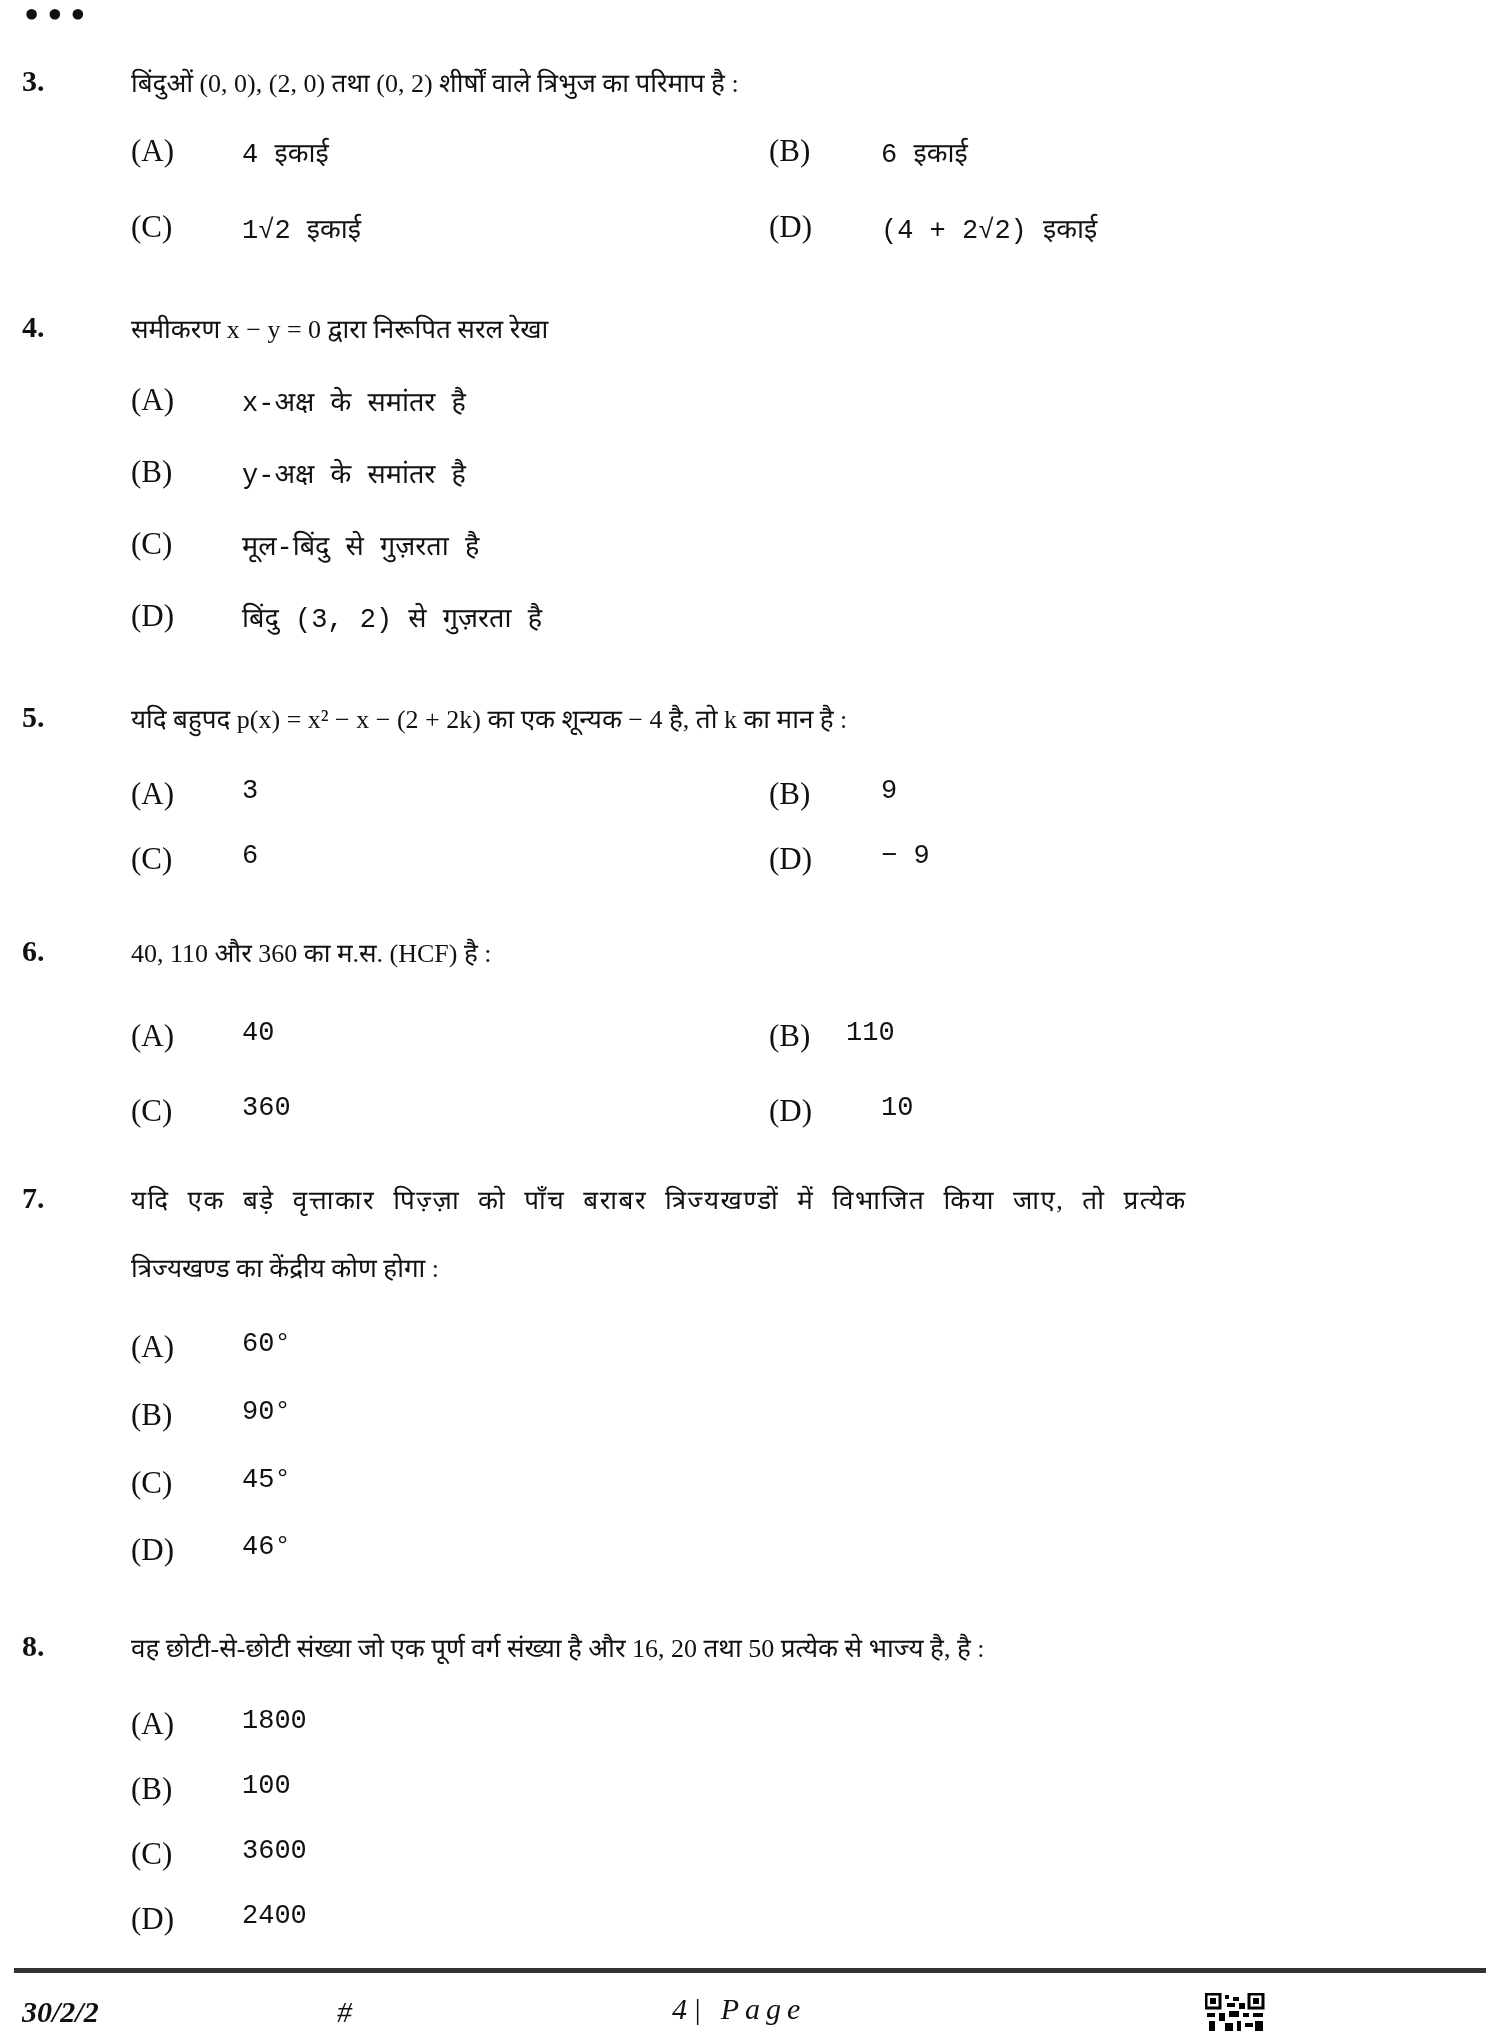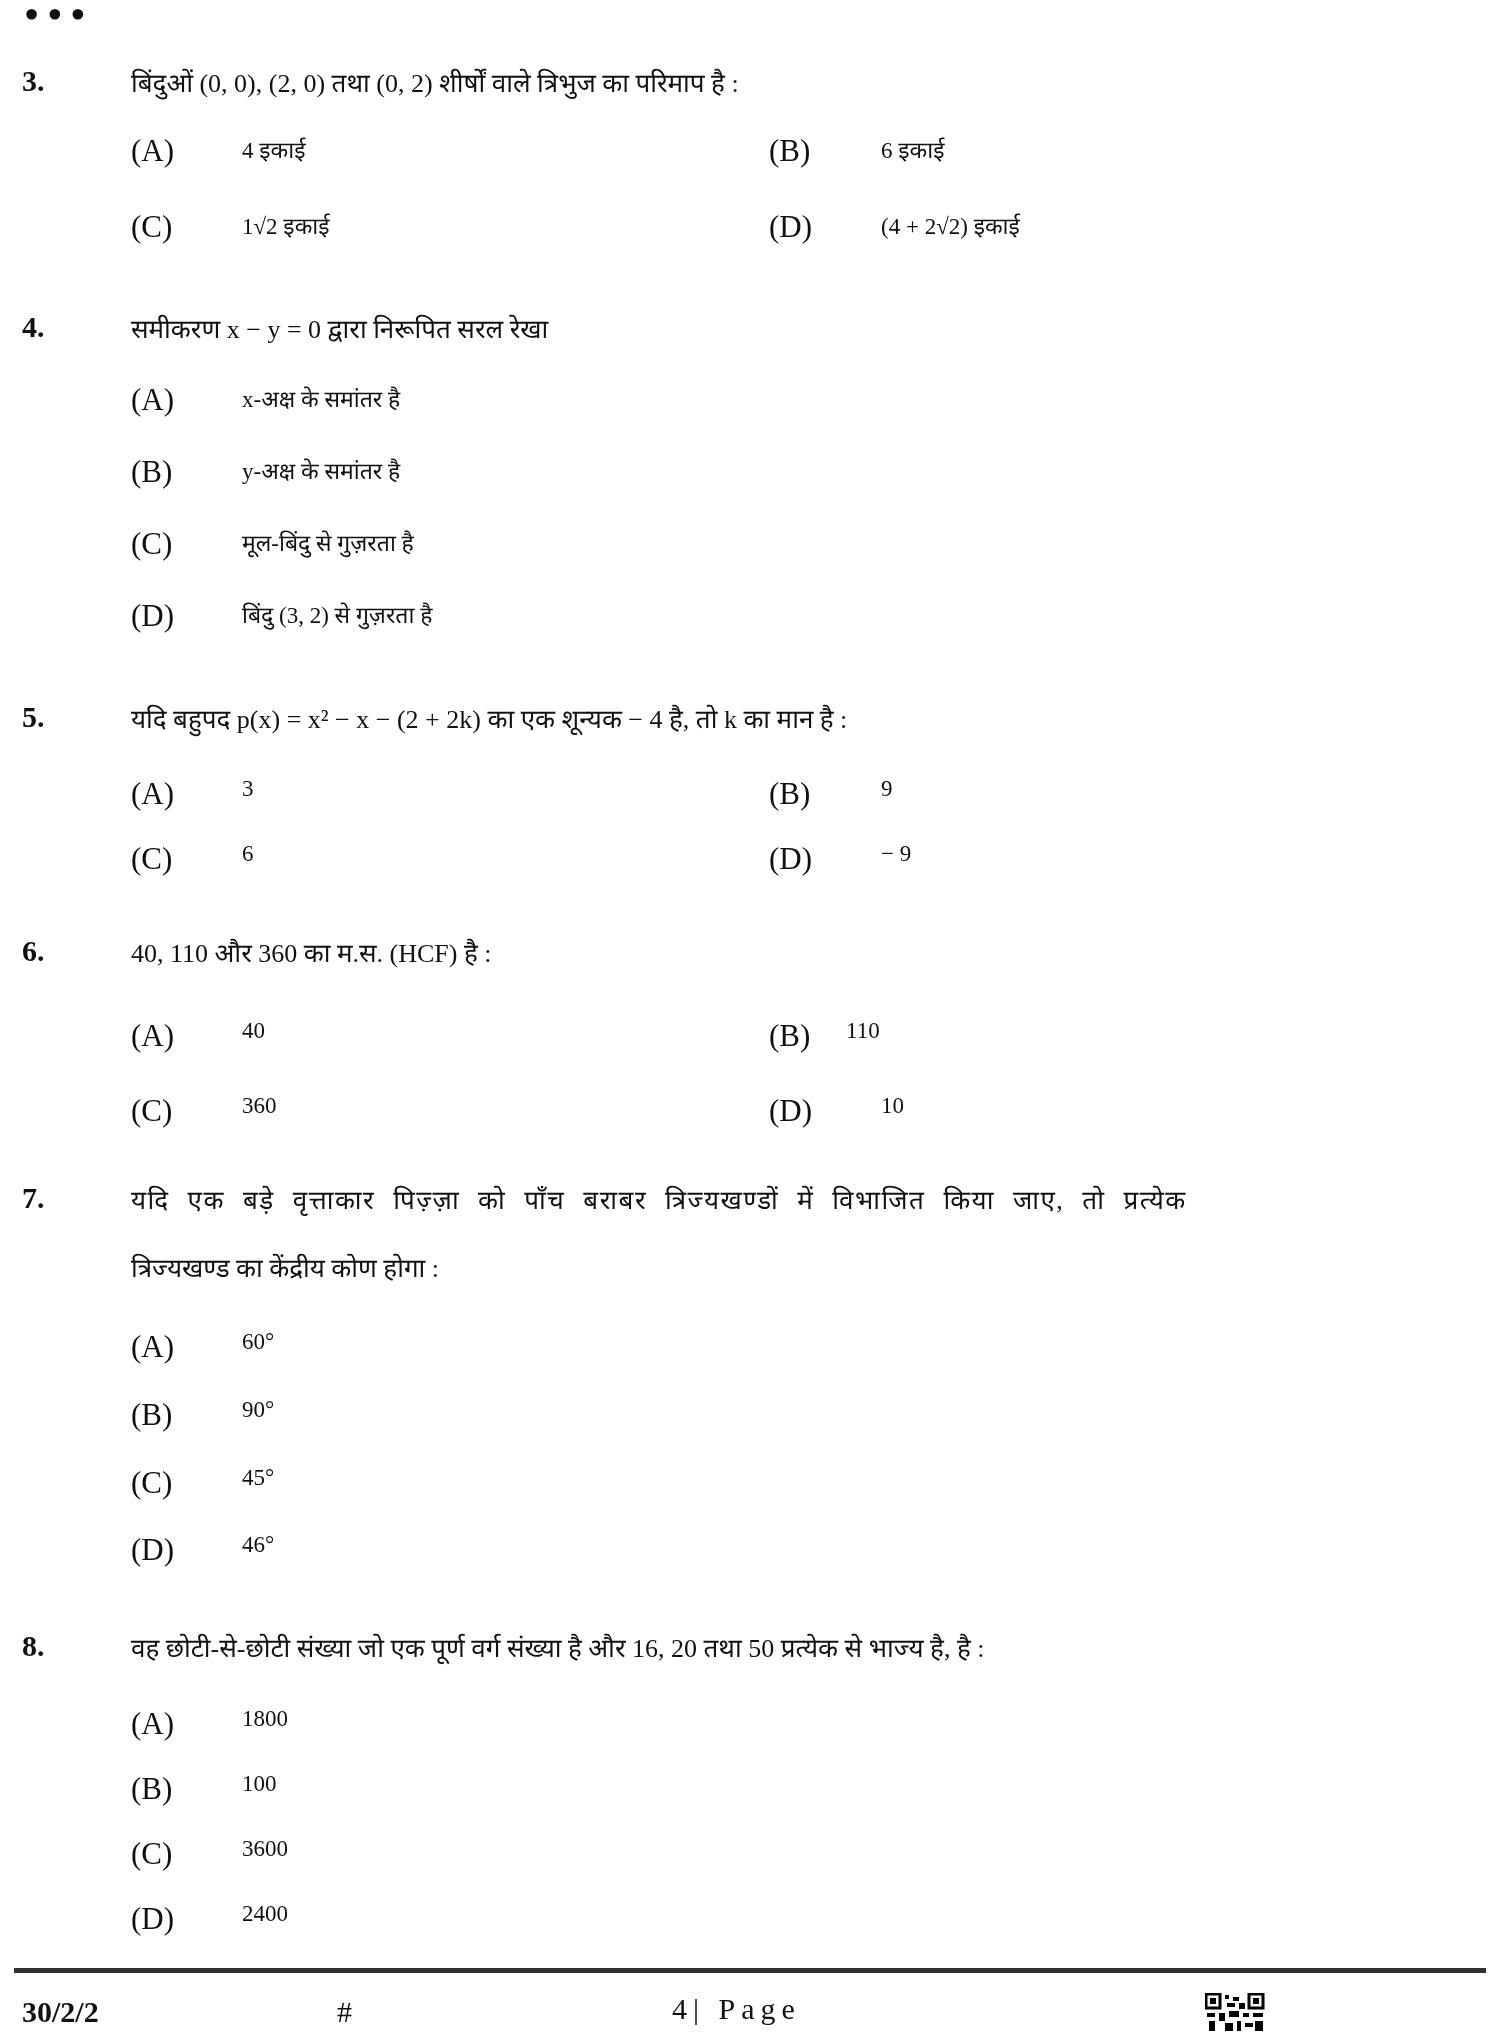--- a/index.html
+++ b/index.html
@@ -3,23 +3,23 @@
 <meta charset="utf-8">
 <style>
   html, body { margin:0; padding:0; background:#ffffff; }
   body { width:1505px; height:2034px; position:relative; overflow:hidden;
          font-family:"DejaVu Serif", "Liberation Serif", serif; color:#111; }
   .abs { position:absolute; white-space:nowrap; }
   .dots { left:22px; top:0px; font-size:30px; letter-spacing:4px; font-weight:bold; line-height:30px; }
   .qnum { left:22px; font-size:30px; font-weight:bold; font-family:"Liberation Serif", serif; }
   .qtext { left:131px; font-size:26px; font-family:"Liberation Serif", serif; }
   .optl { font-size:31px; font-family:"Liberation Serif", serif; }
-  .optv { font-size:23px; font-family:Liberation Serif, serif; }
+  .optv { font-size:27px; font-family:Liberation Mono, monospace; }
   .rule { left:14px; top:1968px; width:1472px; height:5px; background:#333; }
-  .footer { font-size:30px; font-family:"Liberation Serif", serif; }
+  .footer { font-size:30px; font-family:"Liberation Serif", serif;font-style:italic; }
   .code { left:22px; top:1995px; font-weight:bold; }
   .hash { left:337px; top:1995px; }
   .page { left:672px; top:1992px; letter-spacing:6px; }
   .qr { left:1205px; top:1993px; width:60px; height:41px; }
 </style>
 </head>
 <body>
 
 <div class="abs dots">•••</div>
 

